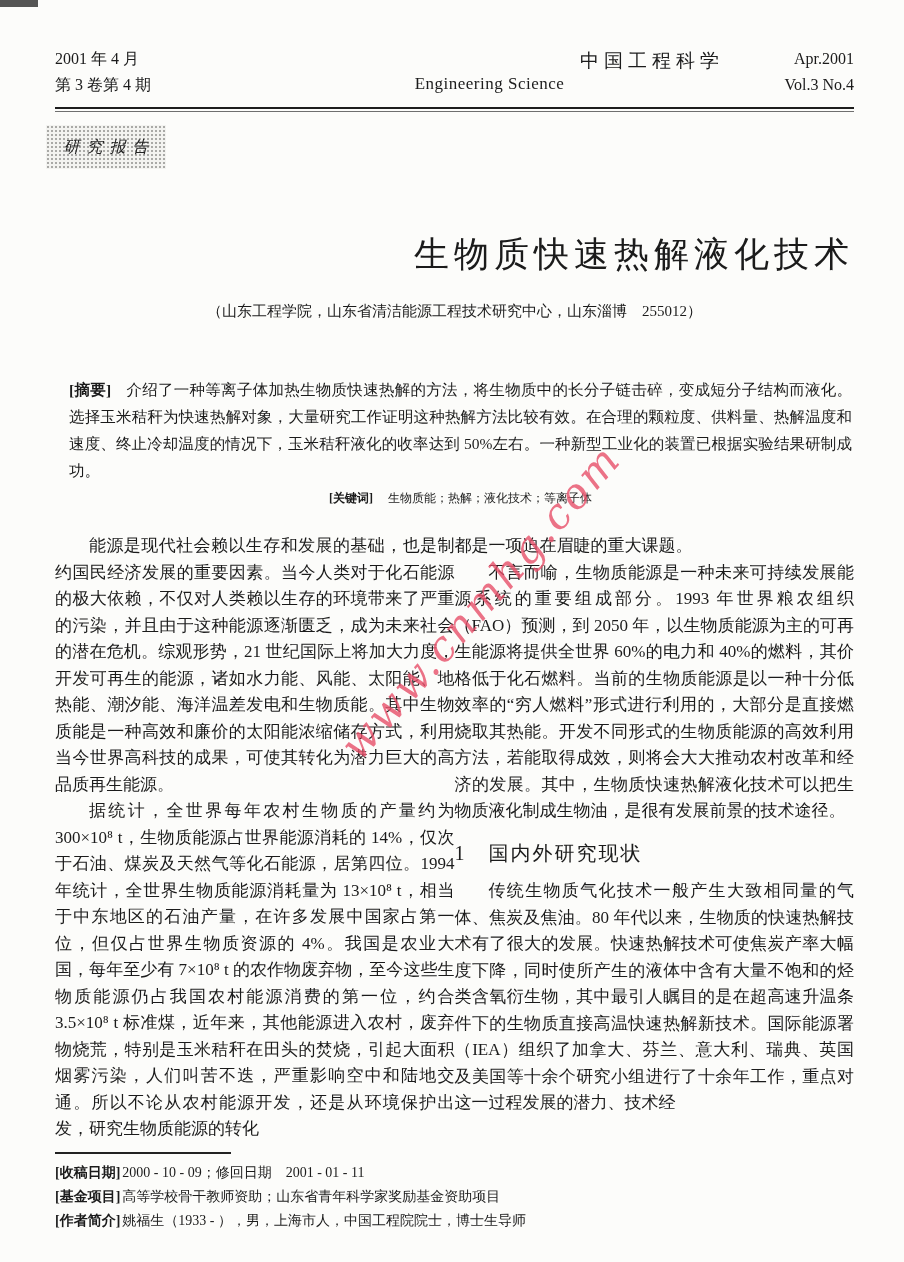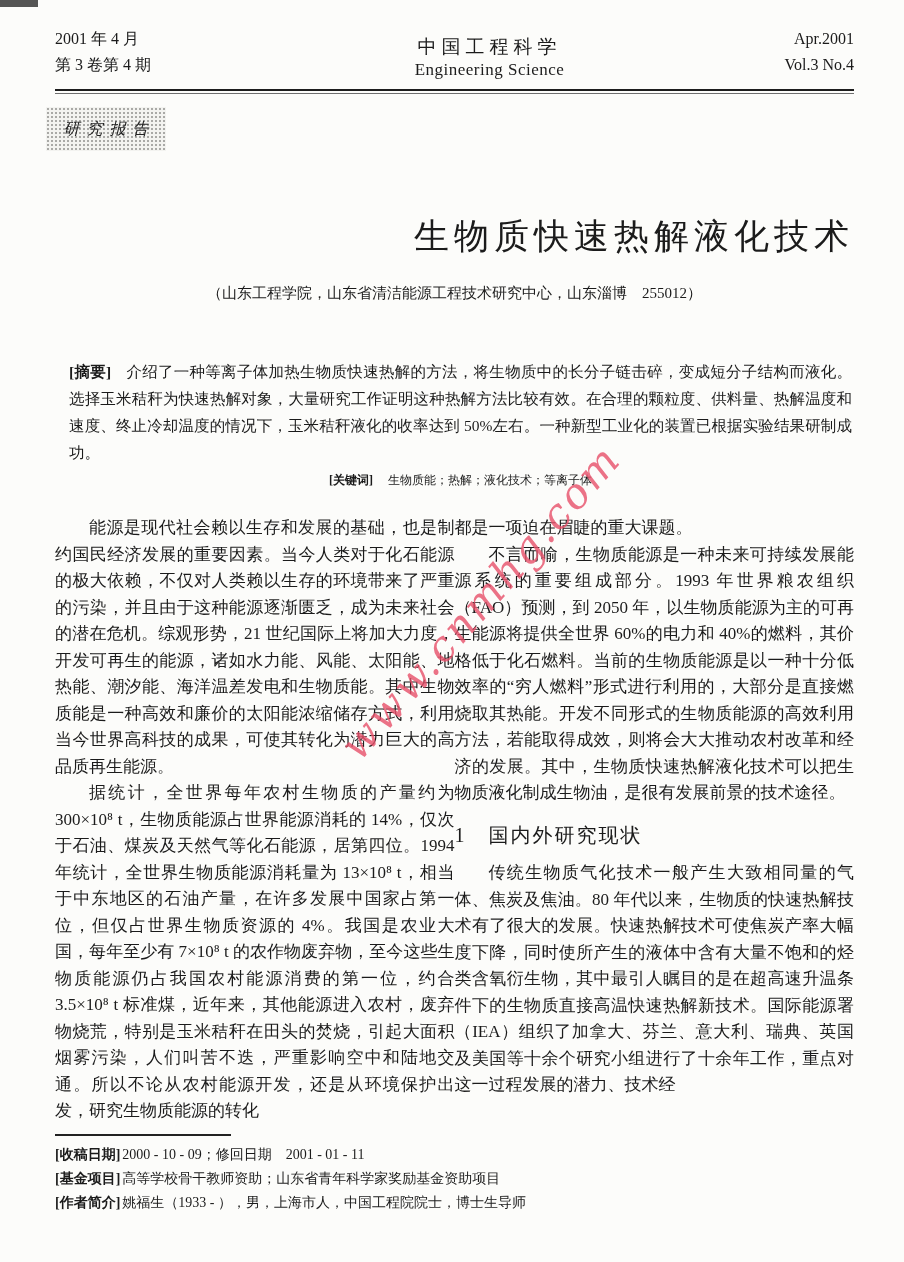--- a/index.html
+++ b/index.html
@@ -5,30 +5,30 @@
   html,body{margin:0;padding:0;background:#e9e9e7;}
   .page{
     position:relative;
     width:904px;height:1262px;
     margin:0 auto;
     background:#fcfcfa;
     color:#1b1b1b;
     font-family:"Liberation Serif","DejaVu Serif",serif;
     overflow:hidden;
     box-sizing:border-box;
-    padding:26px 50px 0 55px;
+    padding:46px 50px 0 55px;
   }
   
   .scan-mark{position:absolute;left:0;top:0;width:38px;height:7px;background:#2a2a2a;opacity:.8;}
 
   
   .journal-header{display:flex;align-items:flex-start;}
   .h-left{width:200px;font-size:16px;line-height:26px;}
   .h-center{flex:1;text-align:center;}
-  .h-center .cn{font-size:19px;letter-spacing:5px;margin-top:8px;}
+  .h-center .cn{font-size:19px;letter-spacing:5px;margin-top:2px;text-align:right;}
   .h-center .en{font-size:17px;letter-spacing:.5px;}
   .h-right{width:130px;text-align:right;font-size:16px;line-height:26px;font-family:Liberation Serif, serif;}
   .header-rule{margin-top:9px;height:2px;border-top:2px solid #1d1d1d;border-bottom:1px solid #6f6f6f;}
 
   
   .category-box{
     margin-top:13px;margin-left:-9px;
     width:120px;height:44px;
     display:flex;align-items:center;justify-content:center;
     font-size:16px;font-style:italic;letter-spacing:7px;

